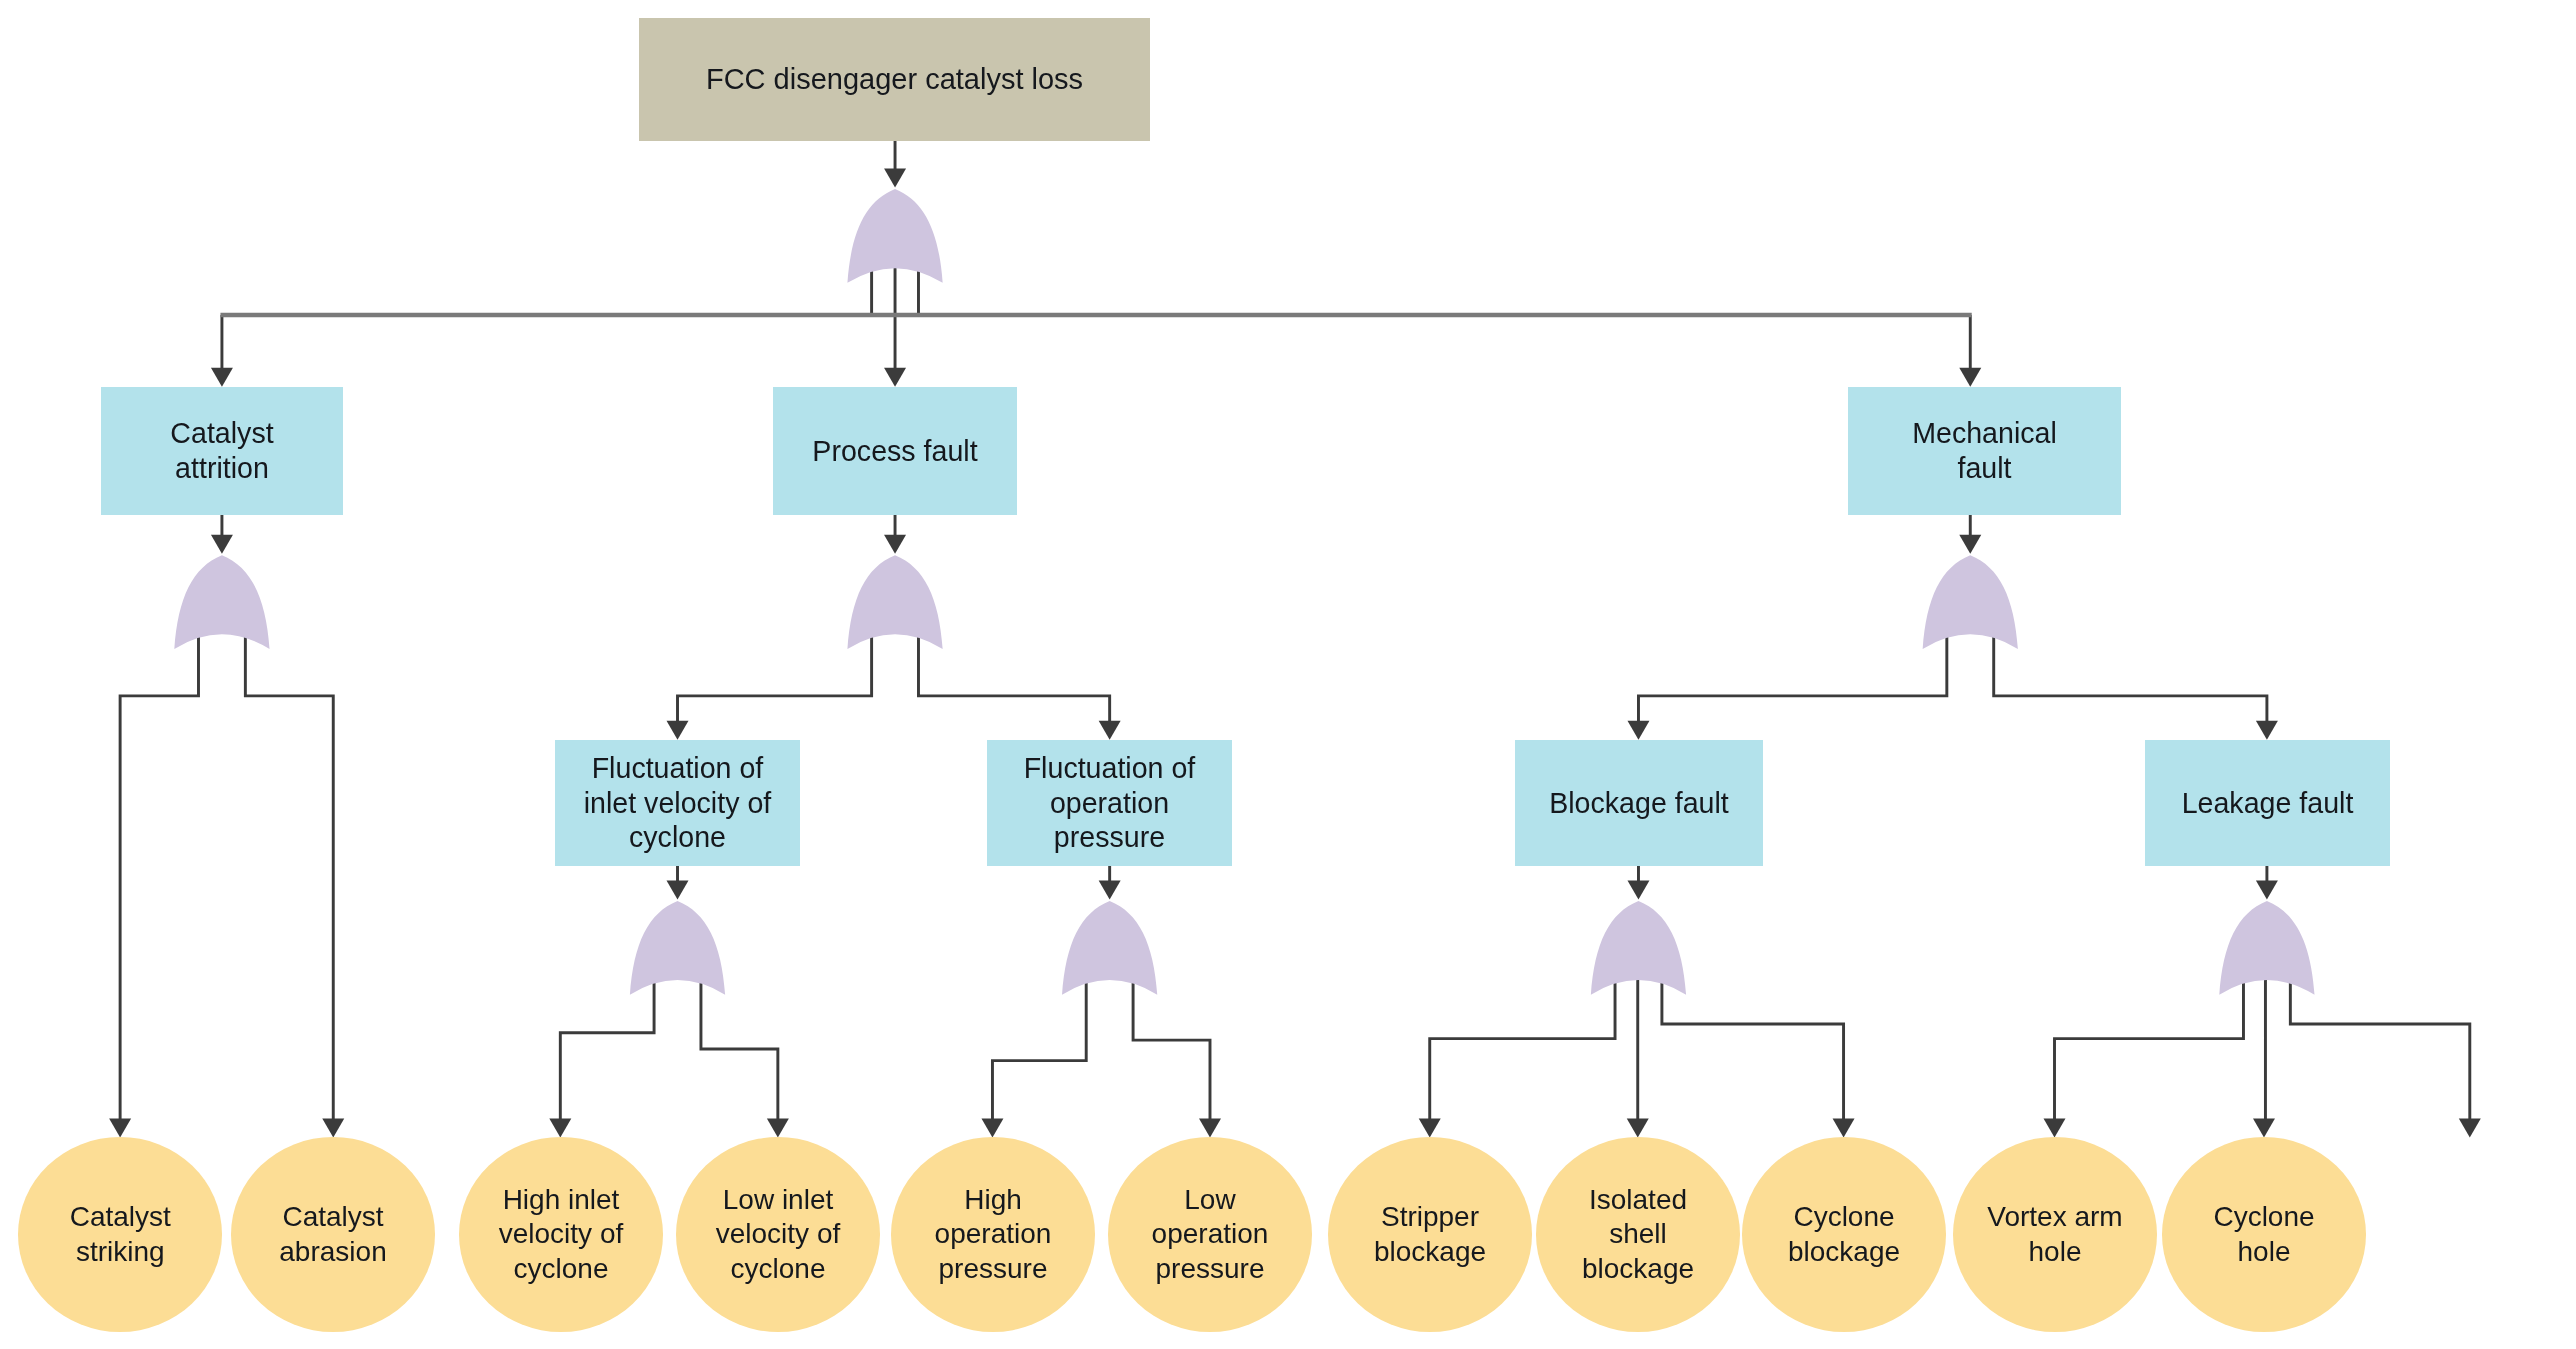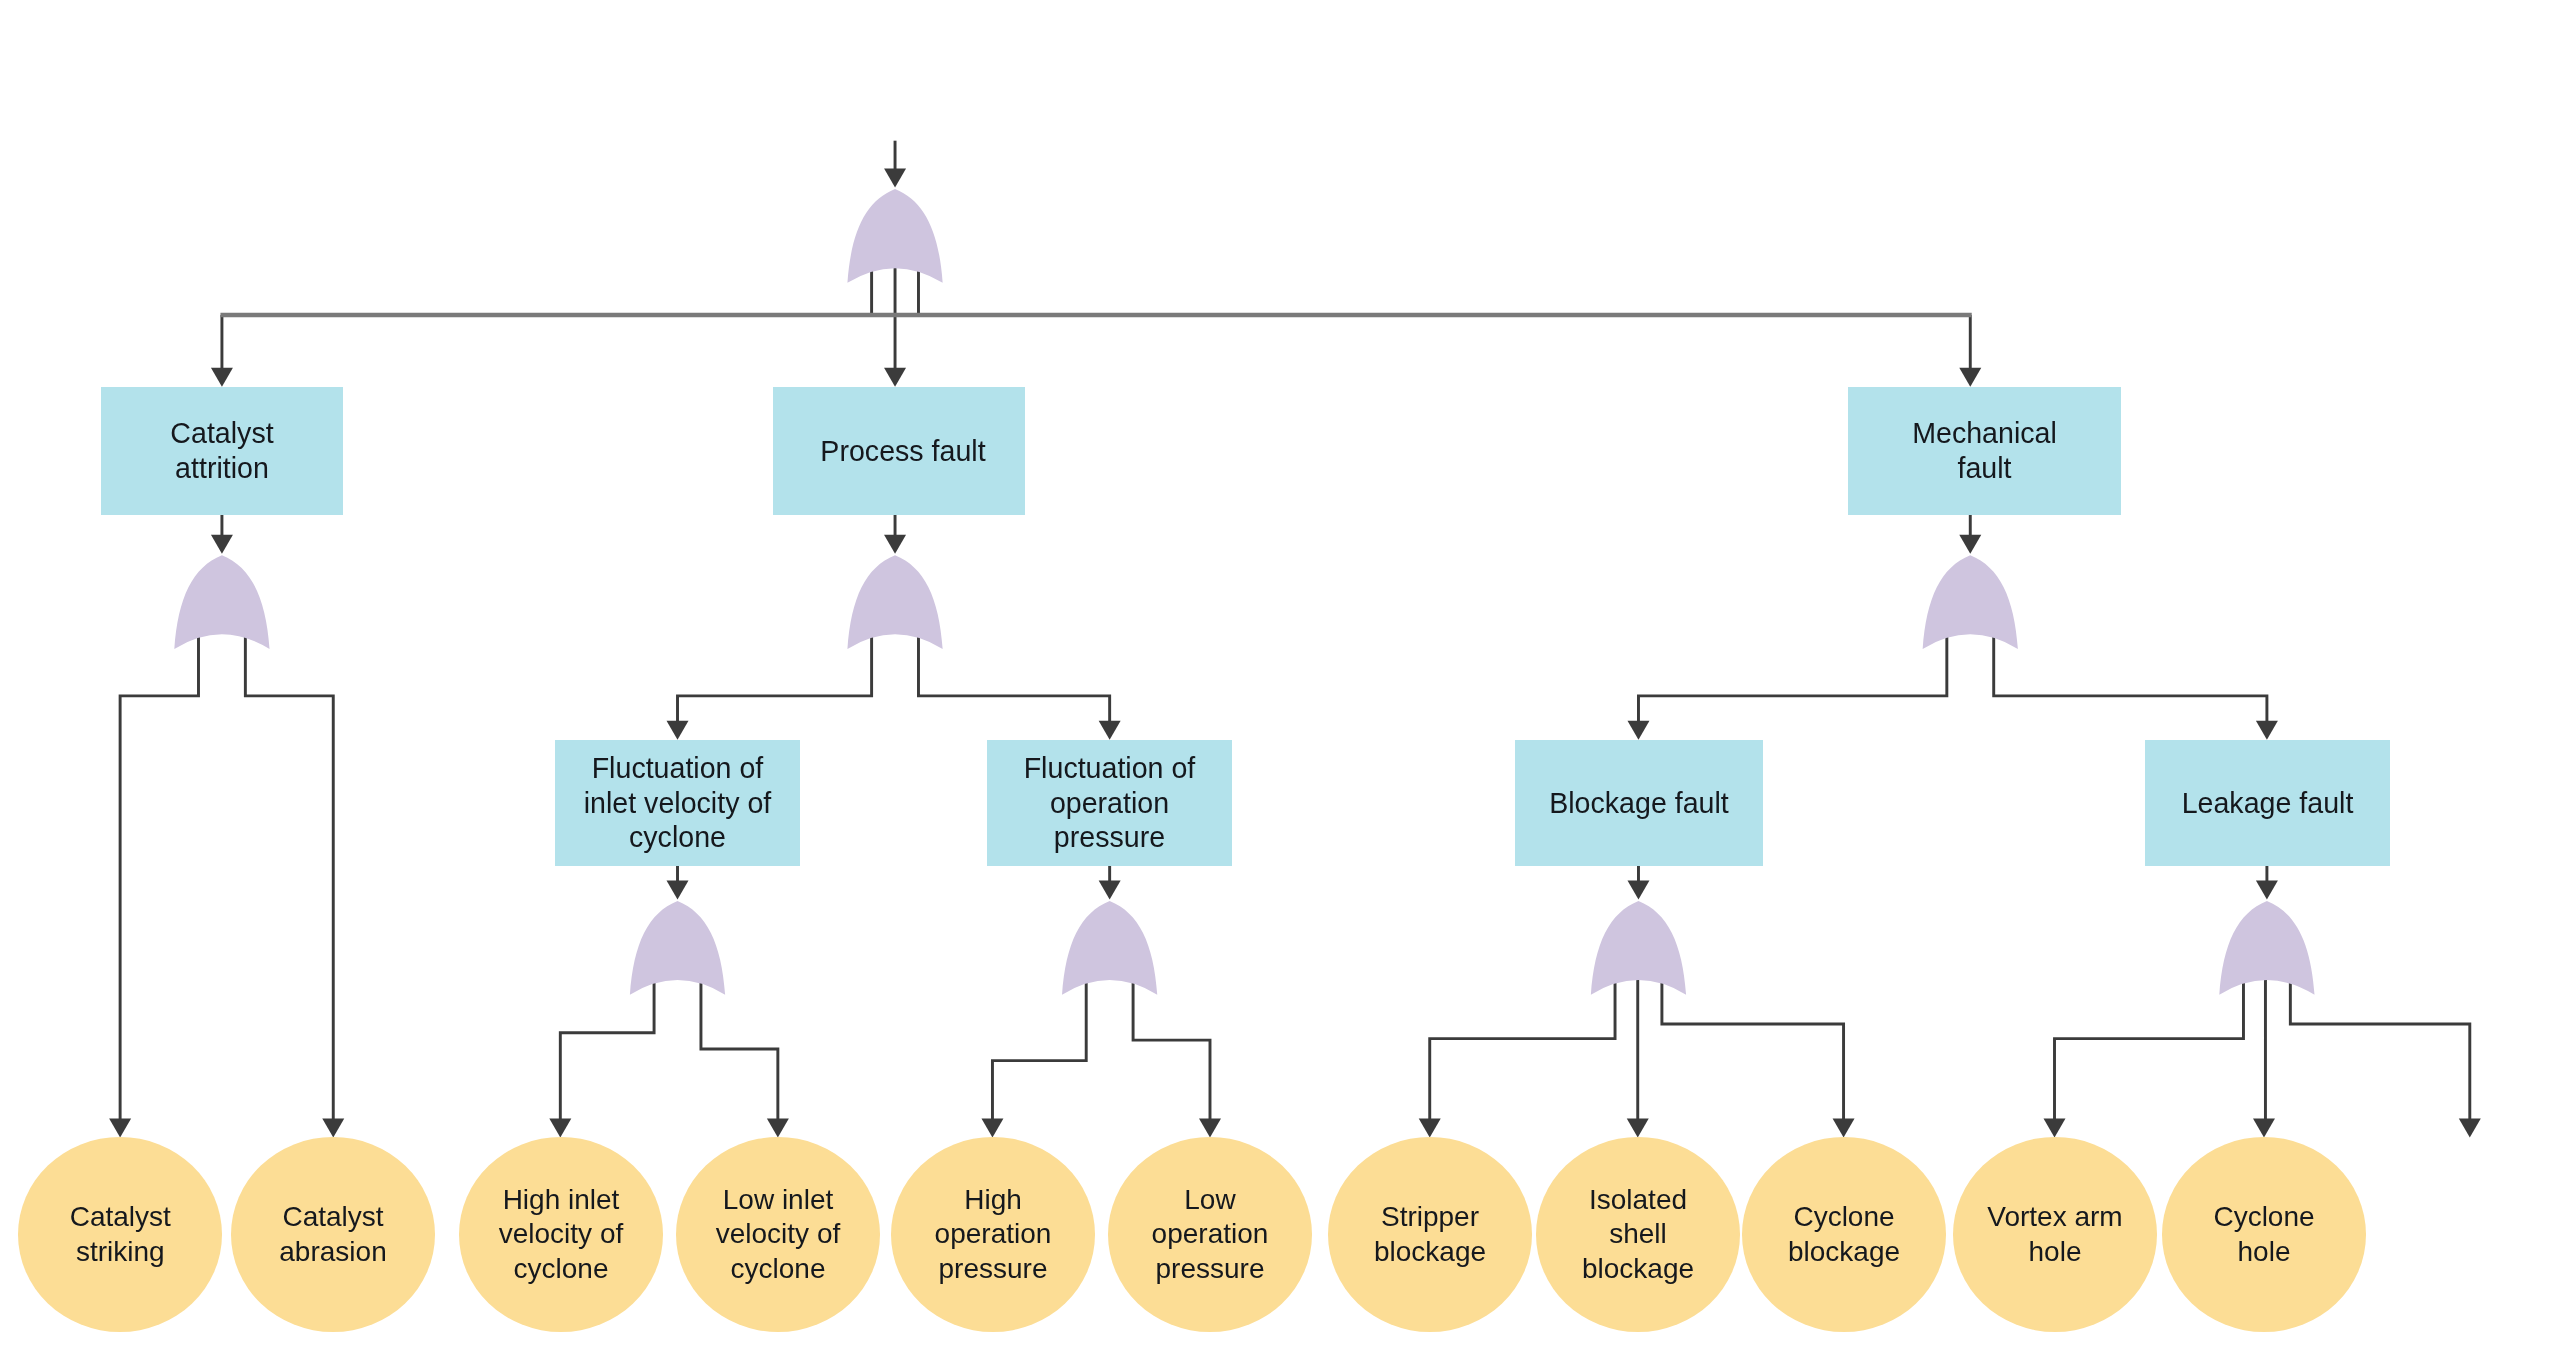--- a/index.html
+++ b/index.html
@@ -89,24 +89,25 @@
       <use href="#or-gate" x="303" y="758"></use>
       <use href="#or-gate" x="1222" y="758"></use>
       <use href="#or-gate" x="2690" y="758"></use>
       <use href="#or-gate" x="925" y="1230"></use>
       <use href="#or-gate" x="1515" y="1230"></use>
       <use href="#or-gate" x="2237" y="1230"></use>
       <use href="#or-gate" x="3095" y="1230"></use>
     </g>
   </svg>
 
+  <div class="node top-event" style="left: 639px; top: 18.3px; width: 511px; height: 123px; background-color: rgb(201, 197, 174);">FCC disengager catalyst loss</div>
 
   <div class="node intermediate" style="left: 101px; top: 387px; width: 242px; height: 128px; background-color: rgb(179, 226, 235);">Catalyst
 attrition</div>
-  <div class="node intermediate" style="left: 773px; top: 387px; width: 244px; height: 128px; background-color: rgb(179, 226, 235); padding-left: 8px;">Process fault</div>
+  <div class="node intermediate" style="left: 773px; top: 387px; width: 244px; height: 128px; background-color: rgb(179, 226, 235);">Process fault</div>
   <div class="node intermediate" style="left: 1848px; top: 387px; width: 273px; height: 128px; background-color: rgb(179, 226, 235);">Mechanical
 fault</div>
 
   <div class="node intermediate" style="left: 555px; top: 740px; width: 245px; height: 126px; background-color: rgb(179, 226, 235);">Fluctuation of
 inlet velocity of
 cyclone</div>
   <div class="node intermediate" style="left: 987px; top: 740px; width: 245px; height: 126px; background-color: rgb(179, 226, 235);">Fluctuation of
 operation
 pressure</div>
   <div class="node intermediate" style="left: 2145px; top: 740px; width: 245px; height: 126px; background-color: rgb(179, 226, 235);">Leakage fault</div>

